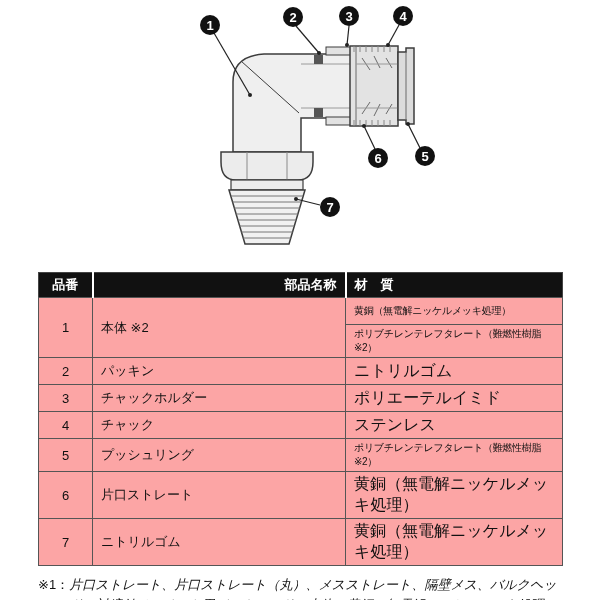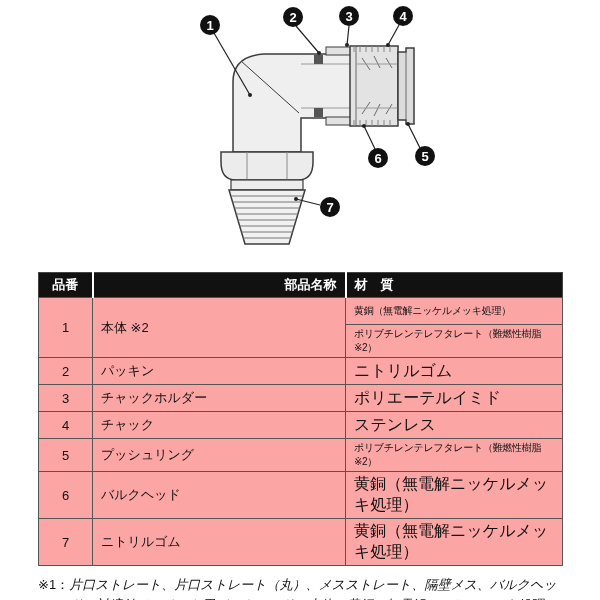--- a/index.html
+++ b/index.html
@@ -191,21 +191,21 @@
         <td class="td-name">チャック</td>
         <td class="td-mat">ステンレス</td>
       </tr>
       <tr>
         <td class="td-no">5</td>
         <td class="td-name">プッシュリング</td>
         <td class="td-mat small">ポリブチレンテレフタレート（難燃性樹脂※2）</td>
       </tr>
       <tr>
         <td class="td-no">6</td>
-        <td class="td-name">バルクヘッド</td>
+        <td class="td-name">片口ストレート</td>
         <td class="td-mat">黄銅（無電解ニッケルメッキ処理）</td>
       </tr>
       <tr>
         <td class="td-no">7</td>
         <td class="td-name">ニトリルゴム</td>
         <td class="td-mat">黄銅（無電解ニッケルメッキ処理）</td>
       </tr>
     </tbody>
   </table>
 

